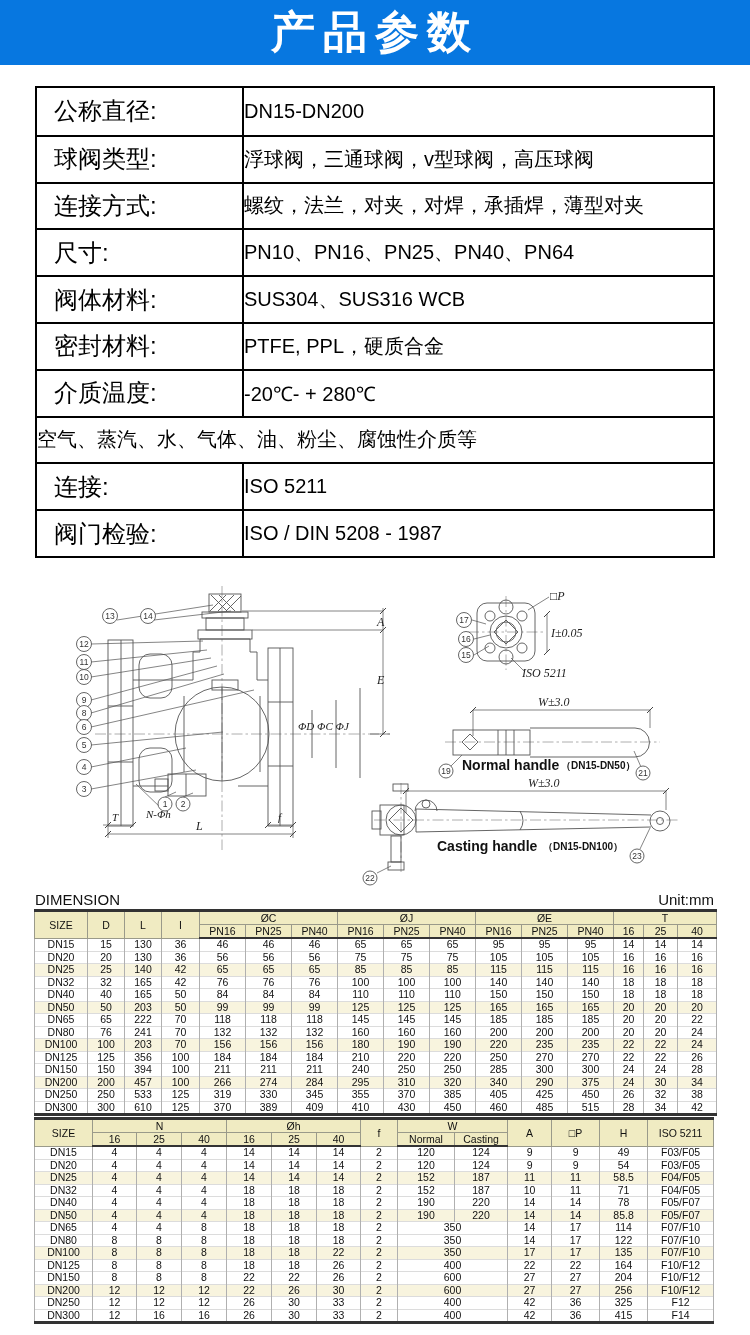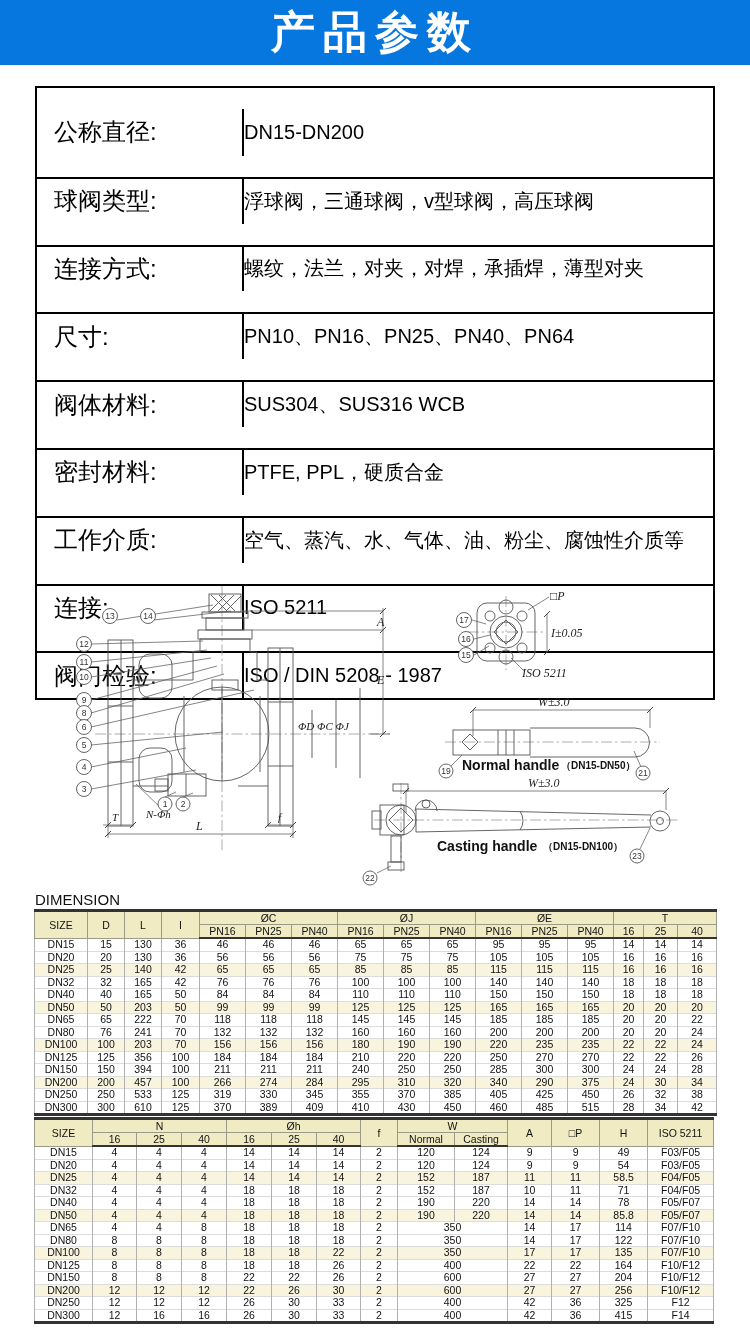--- a/index.html
+++ b/index.html
@@ -7,21 +7,21 @@
   .page { position:relative; width:750px; height:1335px; background:#fff; overflow:hidden;
           font-family:"Liberation Sans", sans-serif; color:#111; }
 
   
   .banner { position:absolute; left:0; top:0; width:750px; height:65px;
             background:var(--banner-bg,#0777e0); display:flex; align-items:center; justify-content:center; }
   .banner .title { color:var(--banner-text,#fff); font-size:44px; font-weight:bold; letter-spacing:8px; }
 
   
   .spec { position:absolute; left:35px; top:86px; width:680px; border:2px solid #000; background:#fff; }
-  .spec-row { display:flex; height:46.8px; border-top:2px solid #000;margin-top:21px; }
+  .spec-row { display:flex; height:46.8px; border-top:2px solid #000; }
   .spec-row:first-child { border-top:none; }
   .spec-label { width:207px; flex:0 0 207px; border-right:2px solid #000; display:flex; align-items:center;
                 padding-left:17px; font-size:24px; color:#000; }
   .spec-value { flex:1; display:flex; align-items:center; font-size:20px; color:#000; }
 
   
   .drawing { position:absolute; left:0; top:578px; width:750px; height:314px; }
   .drawing svg { display:block; }
   .ln  { stroke:#555; stroke-width:0.9; fill:none; }
   .cl  { stroke:#999; stroke-width:0.8; fill:none; stroke-dasharray:11 3 2.5 3; }
@@ -29,21 +29,21 @@
   .tick{ stroke:#444; stroke-width:1; fill:none; }
   .dim-t  { font:italic 11px "Liberation Serif", serif; fill:#222; }
   .dim-t2 { font:italic 12px "Liberation Serif", serif; fill:#222; }
   .hname  { font:bold 14px "Liberation Sans", sans-serif; fill:#111; }
   .hrange { font:bold 10px "Liberation Sans", sans-serif; fill:#111; }
   .co circle { fill:#fff; stroke:#555; stroke-width:0.9; }
   .co text { font:8.5px "Liberation Sans", sans-serif; fill:#333; text-anchor:middle; }
 
   
   .dim-head { position:absolute; left:35px; top:891px; width:679px; display:flex;
-              justify-content:space-between; font-size:15px; color:#111;flex-direction:column; }
+              justify-content:space-between; font-size:15px; color:#111; }
   table.dim { position:absolute; left:34px; width:680px; border-collapse:collapse; table-layout:fixed;
               font-size:10.5px; color:#111; border-top:3px solid #333; border-bottom:3px solid #333;
               border-left:1px solid #888; border-right:1px solid #888; }
   table.t1 { top:909px; }
   table.t2 { top:1117px; }
   .dim th { background:var(--table-header-bg,#f0ebc2); border:1px solid #9a9a8a; font-weight:normal;
             height:13px; padding:0; line-height:12px; text-align:center; }
   .dim thead tr:last-child th { border-bottom:2.5px solid #333; }
   .dim td { border-left:1px solid #b0b0b0; border-right:1px solid #b0b0b0; border-top:1px solid #dcdcdc;
             text-align:center; height:12.3px; line-height:11.5px; padding:0; }
@@ -77,21 +77,24 @@
       </div>
       <div class="spec-row">
         <div class="spec-label">阀体材料:</div>
         <div class="spec-value">SUS304、SUS316 WCB</div>
       </div>
       <div class="spec-row">
         <div class="spec-label">密封材料:</div>
         <div class="spec-value">PTFE, PPL，硬质合金</div>
       </div>
       <div class="spec-row">
-        <div class="spec-label">工作介质:</div>
+        <div class="spec-label">介质温度:</div>
+        <div class="spec-value">-20℃- + 280℃</div>
+      </div>
+      <div class="spec-row">
         <div class="spec-value">空气、蒸汽、水、气体、油、粉尘、腐蚀性介质等</div>
       </div>
       <div class="spec-row">
         <div class="spec-label">连接:</div>
         <div class="spec-value">ISO 5211</div>
       </div>
       <div class="spec-row">
         <div class="spec-label">阀门检验:</div>
         <div class="spec-value">ISO / DIN 5208 - 1987</div>
       </div>

